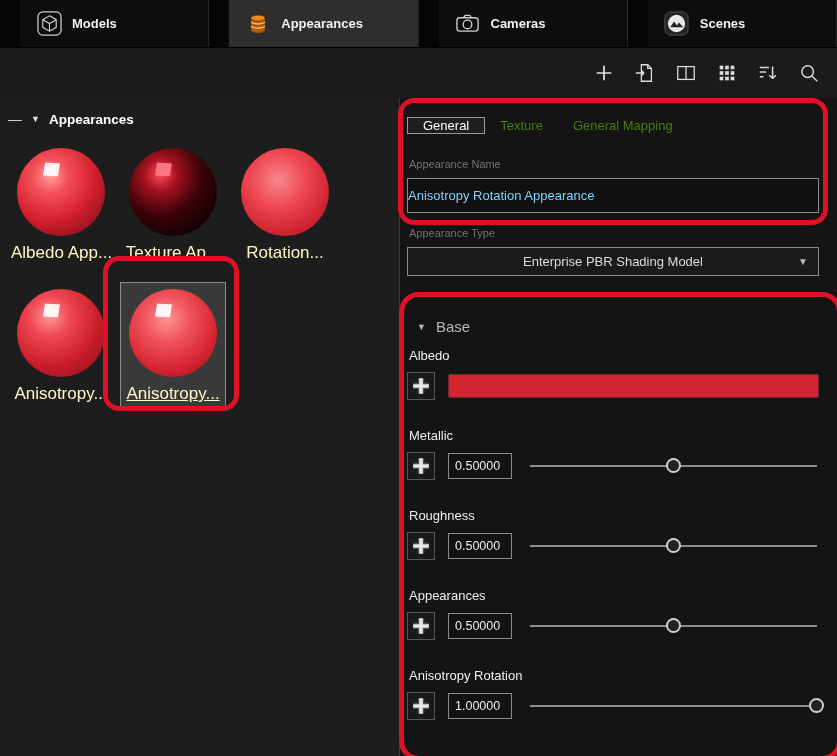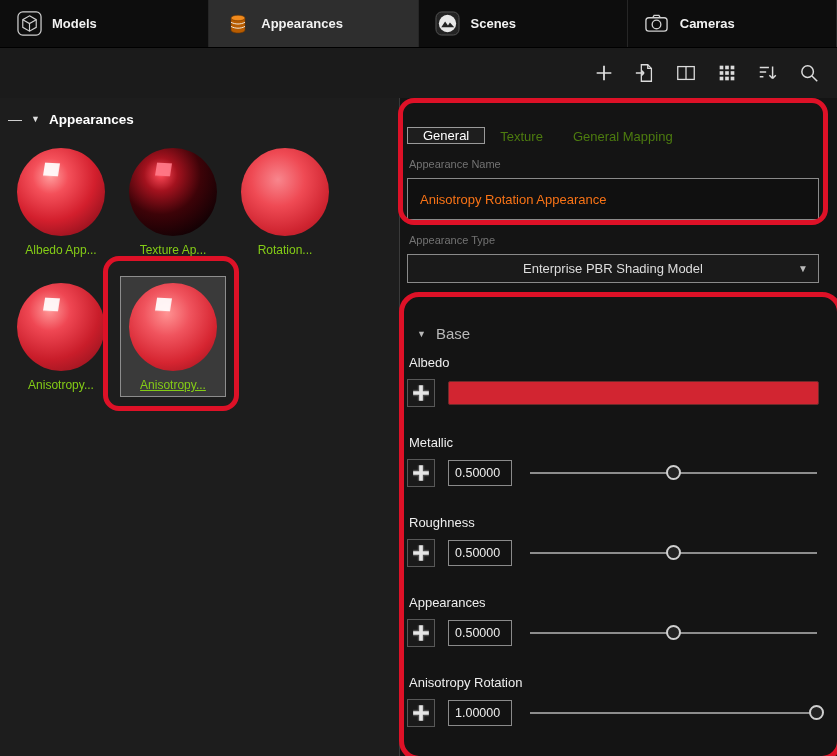--- a/index.html
+++ b/index.html
@@ -5,21 +5,21 @@
   html,body{margin:0;padding:0;}
   body{
     width:837px;height:756px;overflow:hidden;position:relative;
     background:#141414;color:#e8e8e8;
     font-family:"Liberation Sans",sans-serif;
     -webkit-font-smoothing:antialiased;
   }
   
   .tabbar{display:flex;height:47px;background:#050505;}
   .tab{flex:1;display:flex;align-items:center;gap:10px;padding-left:16px;
-       background:#0d0d0d;border-right:1px solid #262626;cursor:pointer;}
+       background:#0d0d0d;border-right:1px solid #262626;cursor:pointer;margin-left:20px;}
   .tab.active{background:#2e2e2e;}
   .tab-icon{width:26px;height:26px;display:flex;align-items:center;justify-content:center;}
   .tab-label{font-size:13px;font-weight:bold;color:#f2f2f2;}
   
   .toolbar{height:50px;background:#1b1b1b;border-top:1px solid #000;
            display:flex;align-items:center;justify-content:flex-end;gap:17px;padding-right:16px;}
   .tool{width:24px;height:24px;display:flex;align-items:center;justify-content:center;cursor:pointer;}
   
   .main{display:flex;height:659px;}
   .left-panel{width:400px;background:#1d1d1d;border-right:1px solid #3a3a3a;box-sizing:border-box;}
@@ -34,30 +34,30 @@
   .thumb-item.selected{background:#3a3a3a;border:1px solid #8d8d8d;}
   .sphere{width:88px;height:88px;border-radius:50%;position:relative;margin-bottom:7px;}
   .hl::after{content:"";position:absolute;left:27px;top:15px;width:15px;height:13px;
              background:rgba(255,255,255,.92);transform:skewX(-6deg) rotate(3deg);filter:blur(.5px);}
   .s-albedo{background:radial-gradient(circle at 38% 32%,#ff9d9d 0%,#f4505a 22%,#d31f2d 55%,#8f101c 85%,#6e0a13 100%);}
   .s-metallic{background:radial-gradient(circle at 36% 30%,#ff4a58 0%,#a3121e 20%,#3d0308 48%,#140104 78%,#000 100%);}
   .s-metallic.hl::after{background:rgba(255,120,135,.95);}
   .s-rough{background:radial-gradient(circle at 42% 36%,#f8868d 0%,#ef4a54 35%,#cf2430 70%,#9c141f 100%);}
   .s-aniso1{background:radial-gradient(circle at 37% 31%,#ff9898 0%,#ef4753 25%,#c91d2a 60%,#80101a 100%);}
   .s-aniso2{background:radial-gradient(circle at 43% 34%,#ff9393 0%,#f0545e 30%,#d62531 65%,#8f0f1a 100%);}
-  .thumb-label{font-size:12px;color:#84cc16;max-width:100px;white-space:nowrap;overflow:hidden;}
+  .thumb-label{font-size:17px;color:#fef9c3;max-width:100px;white-space:nowrap;overflow:hidden;}
   .selected .thumb-label{text-decoration:underline;}
   
   .right-panel{flex:1;padding:8px 18px 0 7px;box-sizing:border-box;}
-  .rp-tabs{display:flex;align-items:flex-end;height:38px;}
+  .rp-tabs{display:flex;align-items:center;height:38px;}
   .rp-tab{display:flex;align-items:center;padding:0 15px;font-size:13px;color:#4d7c0f;cursor:pointer;}
   .rp-tab.active{border:1px solid #9a9a9a;background:#1e1e1e;color:#fff;}
   .field-label{font-size:11px;color:#737373;margin:14px 0 8px 2px;}
-  .text-input{display:block;width:100%;box-sizing:border-box;height:42px;background:#101010;
-              border:1px solid #8a8a8a;color:#f97316;font-size:13px;padding:0 12px;font-family:inherit;}
+  .text-input{display:block;width:100%;box-sizing:border-box;height:35px;background:#101010;
+              border:1px solid #8a8a8a;color:#7dd3fc;font-size:13px;padding:0 0;font-family:inherit;}
   .dropdown{height:27px;border:1px solid #8a8a8a;border-radius:0;background:#1a1a1a;
             display:flex;align-items:center;justify-content:center;font-size:13px;color:#ddd;
             position:relative;cursor:pointer;}
   .dd-chevron{position:absolute;right:10px;font-size:10px;color:#bbb;}
   .section-header{display:flex;align-items:center;gap:10px;margin:42px 0 0 10px;
                   color:#b8b8b8;font-size:15px;cursor:pointer;}
   .section-tri{font-size:9px;color:#b8b8b8;}
   .prop-label{font-size:13px;color:#eee;margin:28px 0 0 2px;line-height:15px;}
   .prop.first .prop-label{margin-top:13px;}
   .prop-row{display:flex;align-items:center;margin-top:9px;height:28px;}
@@ -96,36 +96,36 @@
         <path d="M5 6v12c0 1.7 3.1 3 7 3s7-1.3 7-3V6" fill="#b85c00" stroke="#6e3700" stroke-width=".6"></path>
         <ellipse cx="12" cy="6" rx="7" ry="2.8" fill="#f08a1d" stroke="#6e3700" stroke-width=".6"></ellipse>
         <path d="M5 10.2c2 1.2 4.5 1.8 7 1.8s5-.6 7-1.8M5 14.4c2 1.2 4.5 1.8 7 1.8s5-.6 7-1.8" stroke="#efe6da" fill="none" stroke-width="1"></path>
       </svg>
     </span>
     <span class="tab-label">Appearances</span>
   </div>
   <div class="tab">
     <span class="tab-icon">
       <svg viewBox="0 0 26 26" width="25" height="25">
-        <rect x="1" y="1" width="24" height="24" rx="6" fill="#232323" stroke="#555" stroke-width="1"></rect>
-        <circle cx="13" cy="13" r="9" fill="#e8e8e8"></circle>
-        <path d="M6.5 17l4-6 3 4 2-3 4.5 5z" fill="#232323"></path>
+        <rect x="2" y="7" width="22" height="14" rx="3" fill="none" stroke="#cfcfcf" stroke-width="1.4"></rect>
+        <path d="M9 7l1.5-2.5h5L17 7" fill="none" stroke="#cfcfcf" stroke-width="1.4"></path>
+        <circle cx="13" cy="14" r="4.5" fill="none" stroke="#cfcfcf" stroke-width="1.4"></circle>
       </svg>
     </span>
-    <span class="tab-label">Scenes</span>
+    <span class="tab-label">Cameras</span>
   </div>
   <div class="tab">
     <span class="tab-icon">
       <svg viewBox="0 0 26 26" width="25" height="25">
-        <rect x="2" y="7" width="22" height="14" rx="3" fill="none" stroke="#cfcfcf" stroke-width="1.4"></rect>
-        <path d="M9 7l1.5-2.5h5L17 7" fill="none" stroke="#cfcfcf" stroke-width="1.4"></path>
-        <circle cx="13" cy="14" r="4.5" fill="none" stroke="#cfcfcf" stroke-width="1.4"></circle>
+        <rect x="1" y="1" width="24" height="24" rx="6" fill="#232323" stroke="#555" stroke-width="1"></rect>
+        <circle cx="13" cy="13" r="9" fill="#e8e8e8"></circle>
+        <path d="M6.5 17l4-6 3 4 2-3 4.5 5z" fill="#232323"></path>
       </svg>
     </span>
-    <span class="tab-label">Cameras</span>
+    <span class="tab-label">Scenes</span>
   </div>
 </header>
 
 <div class="toolbar">
   <span class="tool">
     <svg viewBox="0 0 24 24" width="22" height="22">
         <path d="M12 4v16M4 12h16" stroke="#e0e0e0" stroke-width="1.9" fill="none"></path>
       </svg>
   </span>
   <span class="tool">

